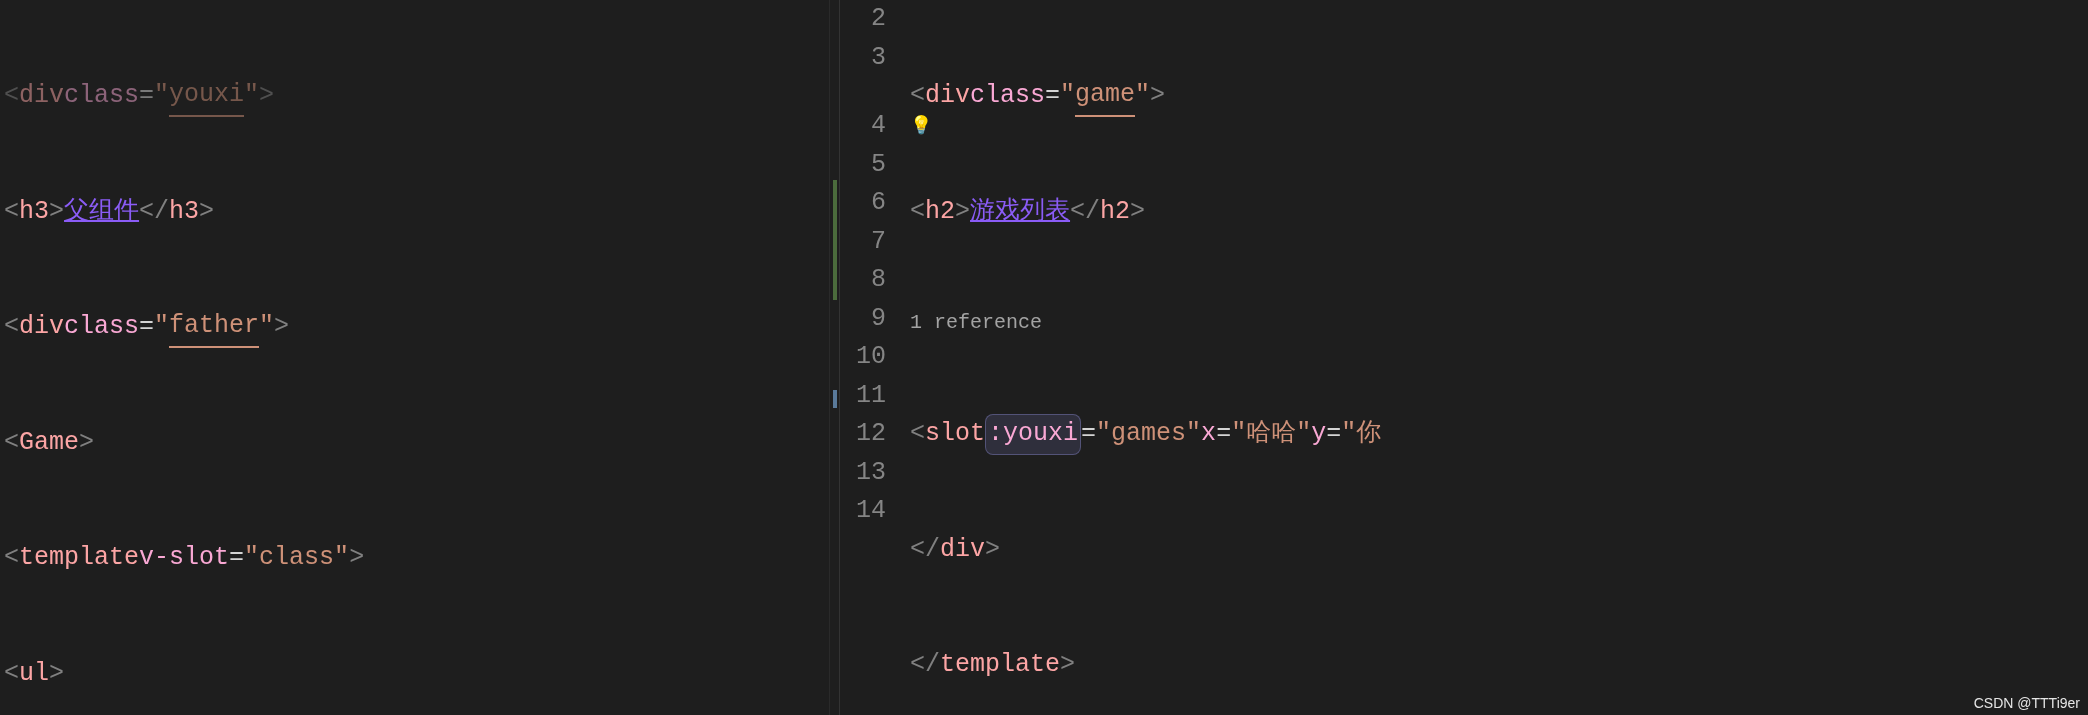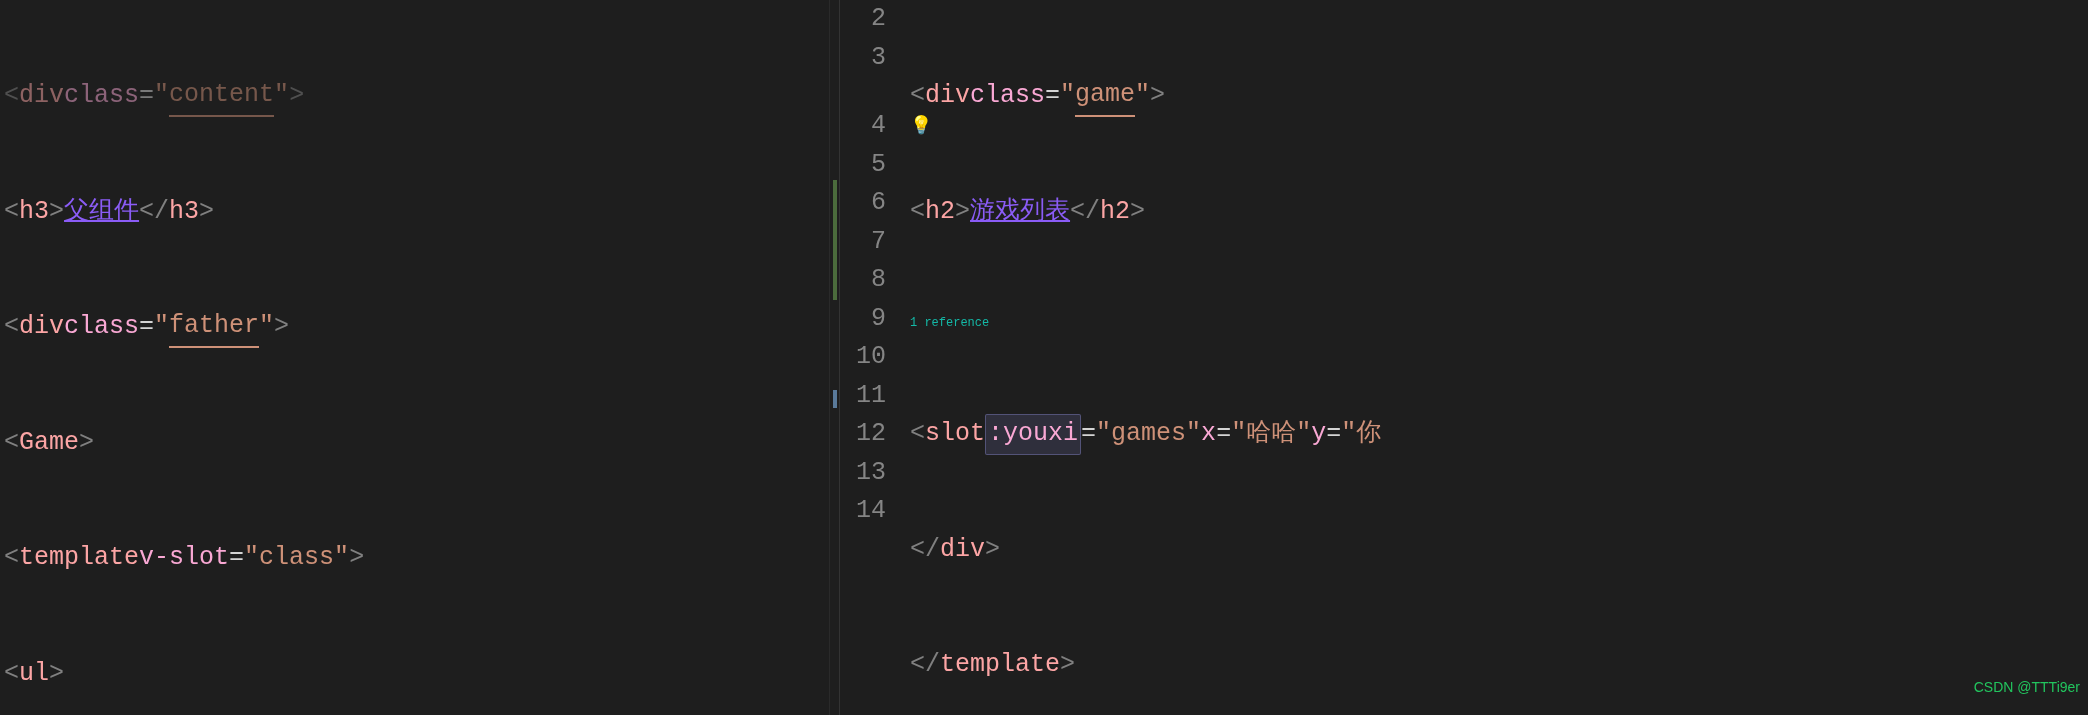--- a/index.html
+++ b/index.html
@@ -55,23 +55,23 @@
 .pane-right .code-area { padding-top: 0; }
 
 .line { height: 38.5px; display: flex; align-items: center; }
 
 .tag-bracket { color: #808080; }
 .tag-name { color: #fca5a5; }
 .attr-name { color: #f9a8d4; }
 .attr-eq { color: #d4d4d4; }
 .attr-value { color: #ce9178; }
 .text { color: #8b5cf6; text-decoration: underline; }
-.ref-codelens { color: #14b8a6; font-size: 12px; }
+.ref-codelens { color: #a3a3a3; font-size: 20px; }
 .underline-squiggle { border-bottom: 2px solid #ce9178; text-decoration-style: wavy; }
-.highlight-box { background: rgba(100,100,150,0.25); border: 1px solid rgba(120,120,180,0.5); padding: 0 2px; border-radius: 2px; }
+.highlight-box { background: rgba(100,100,150,0.25); border: 1px solid rgba(120,120,180,0.5); padding: 0 2px; border-radius: 8px; }
 .dim { opacity: 0.5; }
 
 .minimap-left {
   position: absolute;
   right: 0;
   top: 0;
   width: 10px;
   height: 100%;
   background: #1e1e1e;
   border-left: 1px solid #2a2a2a;
@@ -84,32 +84,32 @@
 }
 .minimap-mark2 {
   position: absolute;
   right: 2px;
   width: 4px;
   background: #5a7a9a;
 }
 .watermark {
   position: absolute;
   right: 8px;
-  bottom: 20px;
+  bottom: 4px;
   font-size: 14px;
-  color: #22c55e;
+  color: #e5e5e5;
   font-family: sans-serif;
 }
 </style>
 </head>
 <body>
 
 <div class="pane pane-left">
   <div class="code-area">
-    <div class="line dim"><span class="tag-bracket">&lt;</span><span class="tag-name">div</span> <span class="attr-name">class</span><span class="attr-eq">=</span><span class="attr-value">"</span><span class="attr-value underline-squiggle">content</span><span class="attr-value">"</span><span class="tag-bracket">&gt;</span></div>
+    <div class="line dim"><span class="tag-bracket">&lt;</span><span class="tag-name">div</span> <span class="attr-name">class</span><span class="attr-eq">=</span><span class="attr-value">"</span><span class="attr-value underline-squiggle">youxi</span><span class="attr-value">"</span><span class="tag-bracket">&gt;</span></div>
     <div class="line">  <span class="tag-bracket">&lt;</span><span class="tag-name">h3</span><span class="tag-bracket">&gt;</span><span class="text">父组件</span><span class="tag-bracket">&lt;/</span><span class="tag-name">h3</span><span class="tag-bracket">&gt;</span></div>
     <div class="line">  <span class="tag-bracket">&lt;</span><span class="tag-name">div</span> <span class="attr-name">class</span><span class="attr-eq">=</span><span class="attr-value">"</span><span class="attr-value underline-squiggle">father</span><span class="attr-value">"</span><span class="tag-bracket">&gt;</span></div>
     <div class="line">    <span class="tag-bracket">&lt;</span><span class="tag-name">Game</span><span class="tag-bracket">&gt;</span></div>
     <div class="line">      <span class="tag-bracket">&lt;</span><span class="tag-name">template</span> <span class="attr-name">v-slot</span><span class="attr-eq">=</span><span class="attr-value">"</span><span class="attr-value">class</span><span class="attr-value">"</span><span class="tag-bracket">&gt;</span></div>
     <div class="line">        <span class="tag-bracket">&lt;</span><span class="tag-name">ul</span><span class="tag-bracket">&gt;</span></div>
     
     
     
     
     

